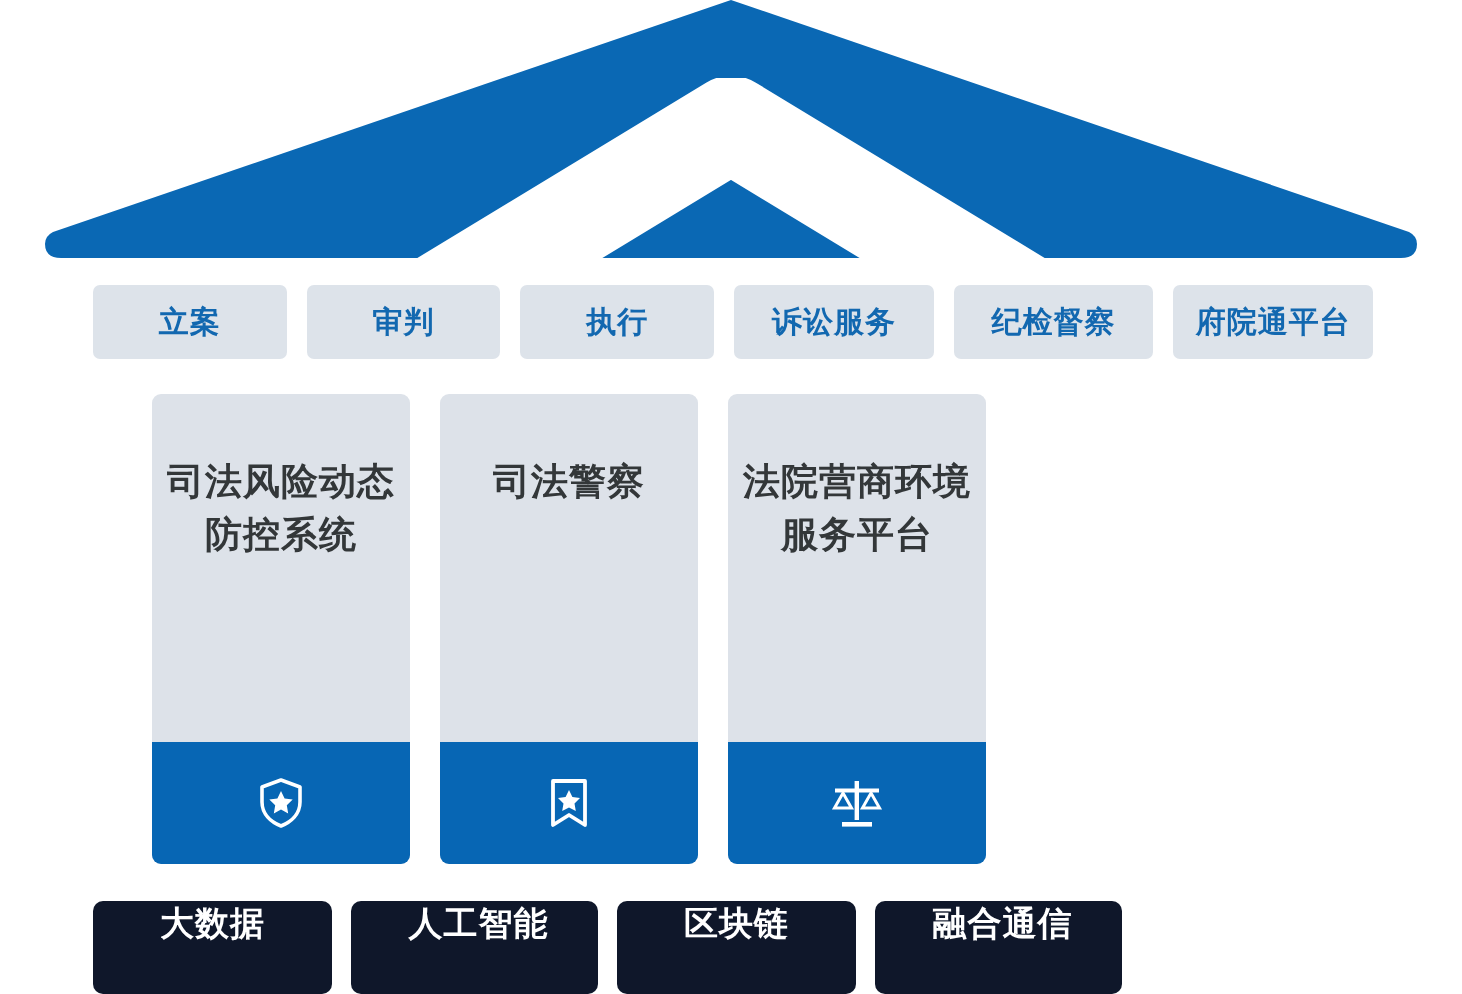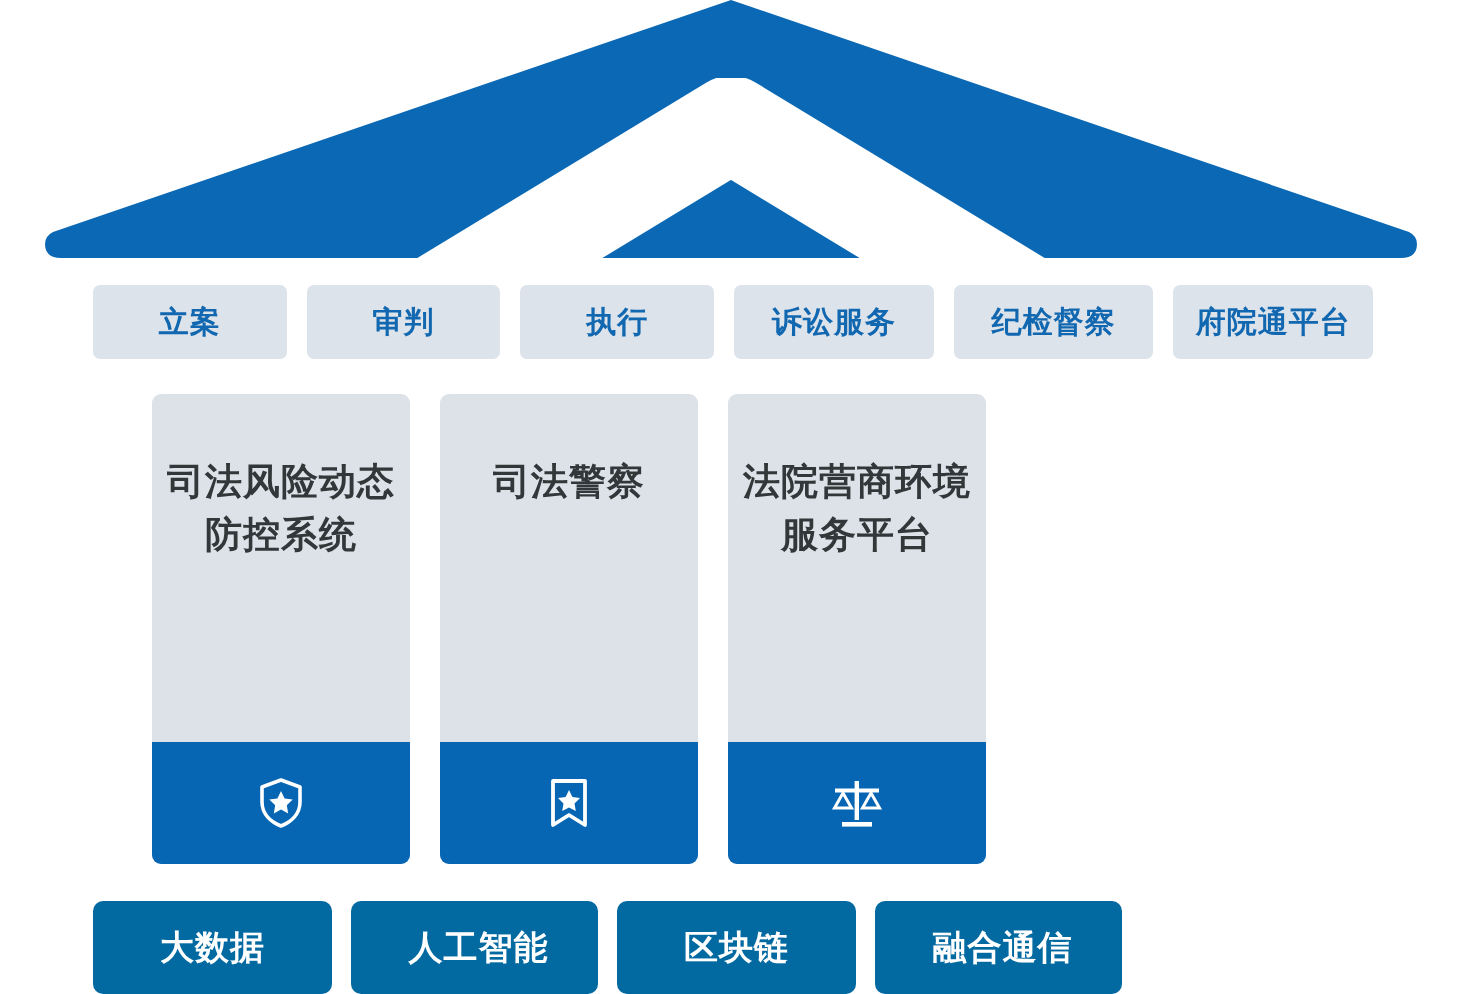--- a/index.html
+++ b/index.html
@@ -113,28 +113,28 @@
   .base-row {
     position: absolute;
     left: 93px;
     top: 901px;
     width: 1280px;
     height: 93px;
     display: flex;
     gap: 19px;
   }
   .base-btn {
-    background: #0369a1;
+    background: #0f172a;
     border-radius: 10px;
     color: #ffffff;
     font-size: 34px;
     font-weight: 700;
     letter-spacing: 1px;
     display: flex;
-    align-items: center;
+    align-items: flex-start;
     justify-content: center;
     height: 93px;
     white-space: nowrap;
   }
   .base-btn.b3 { width: 239px; }
   .base-btn.b4 { width: 247px; padding-left: 8px; }
 </style>
 </head>
 <body>
 

